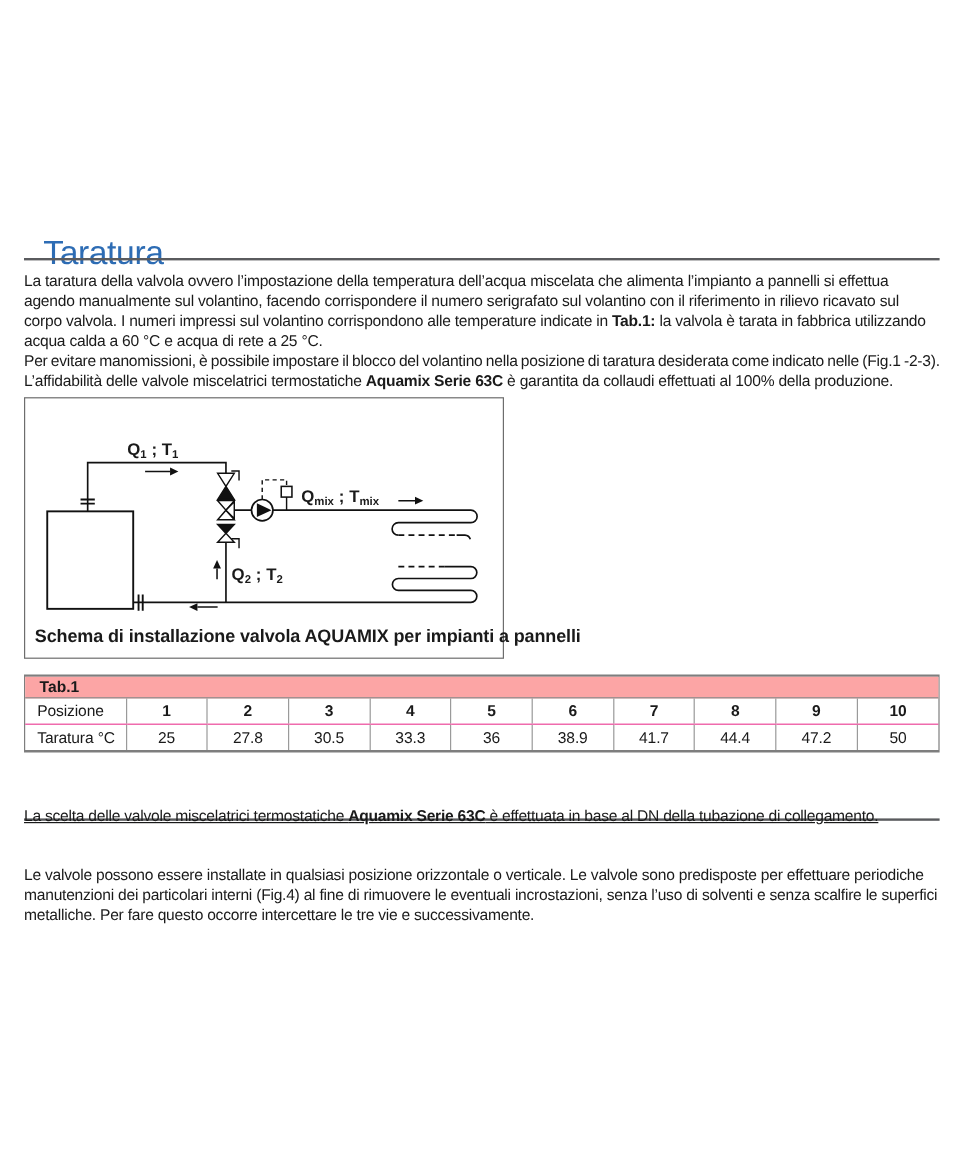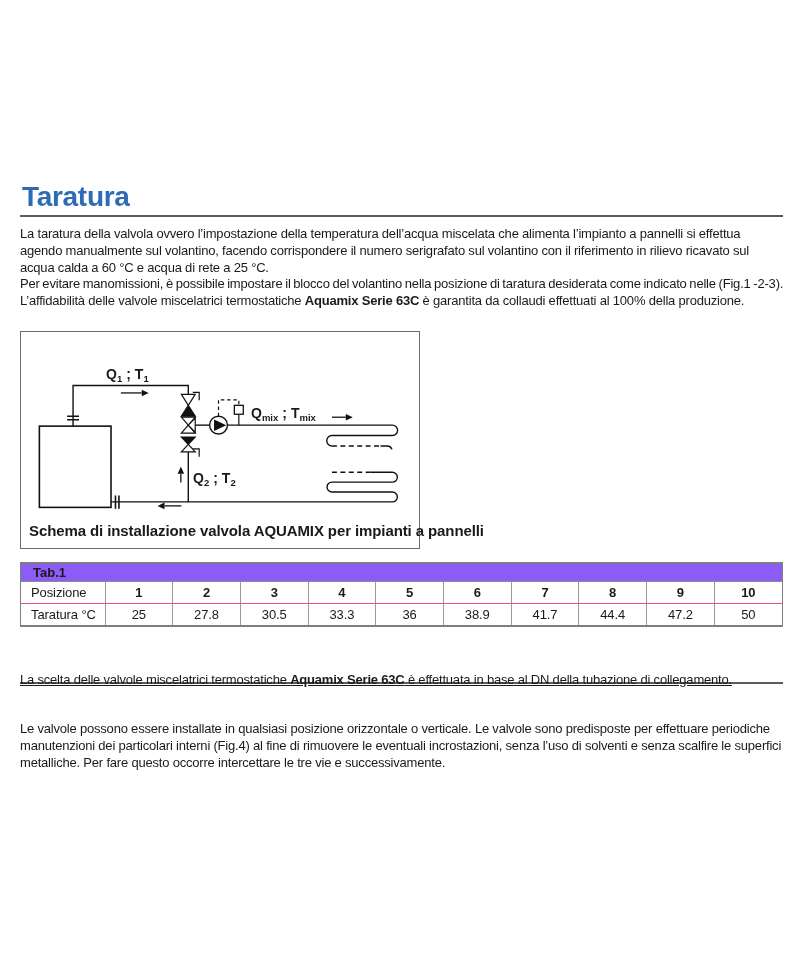--- a/index.html
+++ b/index.html
@@ -1,58 +1,59 @@
 <!DOCTYPE html>
 <html><head>
 <meta charset="utf-8">
 <style>
   html,body{margin:0;padding:0;background:#ffffff;}
   .page{position:relative;width:800px;height:960px;background:#ffffff;overflow:hidden;
         font-family:"Liberation Sans","DejaVu Sans",sans-serif;color:#1a1a1a;}
-  .sec-title{position:absolute;left:20px;margin:2px;font-size:28px;font-weight:bold;
+  .sec-title{position:absolute;left:20px;margin:16px;font-size:28px;font-weight:normal;
              color:#2d6cb4;letter-spacing:-0.3px;line-height:1;text-align:center;}
   .rule{position:absolute;left:20px;width:763px;height:2px;background:#5a5b5e;}
   .textblock{position:absolute;left:20px;width:763px;font-size:13px;line-height:16.8px;
              letter-spacing:-0.2px;}
   .tline{height:16.8px;overflow:visible;}
   .tline b{font-weight:bold;}
   
   .diagram{position:absolute;left:20px;top:331px;width:400px;height:218px;
            border:1px solid #6d6d6d;box-sizing:border-box;background:#fff;}
   .diagram svg{position:absolute;left:0;top:0;}
   .dlabel{position:absolute;font-weight:bold;font-size:14px;line-height:14px;
           letter-spacing:0;white-space:nowrap;}
   .dlabel sub{font-size:9.5px;vertical-align:-3px;}
   .lsep{margin:0 4px;}
   .dcaption{position:absolute;left:8px;top:190px;font-size:15px;font-weight:bold;
             letter-spacing:-0.1px;white-space:nowrap;}
   
   .tab1{position:absolute;left:20px;top:562px;width:763px;box-sizing:border-box;
         border:1px solid #7e7e7e;border-top-width:2px;border-bottom-width:2px;}
-  .tab1-band{height:17px;background:#8b5cf6;border-bottom:1px solid #8c8c8c;
+  .tab1-band{height:17px;background:#fca5a5;border-bottom:1px solid #8c8c8c;
              display:flex;align-items:center;padding-left:12px;font-size:13px;font-weight:bold;}
   .tab1 table{width:100%;border-collapse:collapse;table-layout:fixed;font-size:13px;}
   .tab1 td{height:21px;text-align:center;border-left:1px solid #9a9a9a;padding:0;
            letter-spacing:-0.1px;}
   .tab1 td.rowlabel{text-align:left;padding-left:10px;border-left:none;}
   .tab1 tr.posrow td{font-weight:bold;border-bottom:1px solid #ec4899;}
   .tab1 tr.posrow td.rowlabel{font-weight:normal;}
   .tab1 col.c0{width:84px;}
 </style>
 </head>
 <body>
 
 <div class="page">
 
   <h1 class="sec-title" style="top:181px;">Taratura</h1>
   <div class="rule" style="top:215px;"></div>
 
   <div class="textblock" style="top:226px;">
     <div class="tline fill" style="white-space: nowrap; word-spacing: 0px;"><span>La taratura della valvola ovvero l’impostazione della temperatura dell’acqua miscelata che alimenta l’impianto a pannelli si effettua</span></div>
     <div class="tline fill" style="white-space: nowrap; word-spacing: 0px;"><span>agendo manualmente sul volantino, facendo corrispondere il numero serigrafato sul volantino con il riferimento in rilievo ricavato sul</span></div>
+    <div class="tline fill" style="white-space: nowrap; word-spacing: 0px;"><span>corpo valvola. I numeri impressi sul volantino corrispondono alle temperature indicate in </span><b>Tab.1:</b><span> la valvola è tarata in fabbrica utilizzando</span></div>
     <div class="tline" style="white-space: nowrap; word-spacing: 0px;"><span>acqua calda a 60 °C e acqua di rete a 25 °C.</span></div>
     <div class="tline fill" style="white-space: nowrap; word-spacing: -0.684211px;"><span>Per evitare manomissioni, è possibile impostare il blocco del volantino nella posizione di taratura desiderata come indicato nelle (Fig.1 -2-3).</span></div>
     <div class="tline" style="white-space: nowrap; word-spacing: 0px;"><span>L’affidabilità delle valvole miscelatrici termostatiche </span><b>Aquamix Serie 63C</b><span> è garantita da collaudi effettuati al 100% della produzione.</span></div>
   </div>
 
   <div class="diagram">
     <svg width="398" height="216" viewBox="0 0 400 218">
 
       <g>
         <rect x="17.7" y="95" width="72.3" height="82" fill="none" stroke="#111" stroke-width="1.6"></rect>

